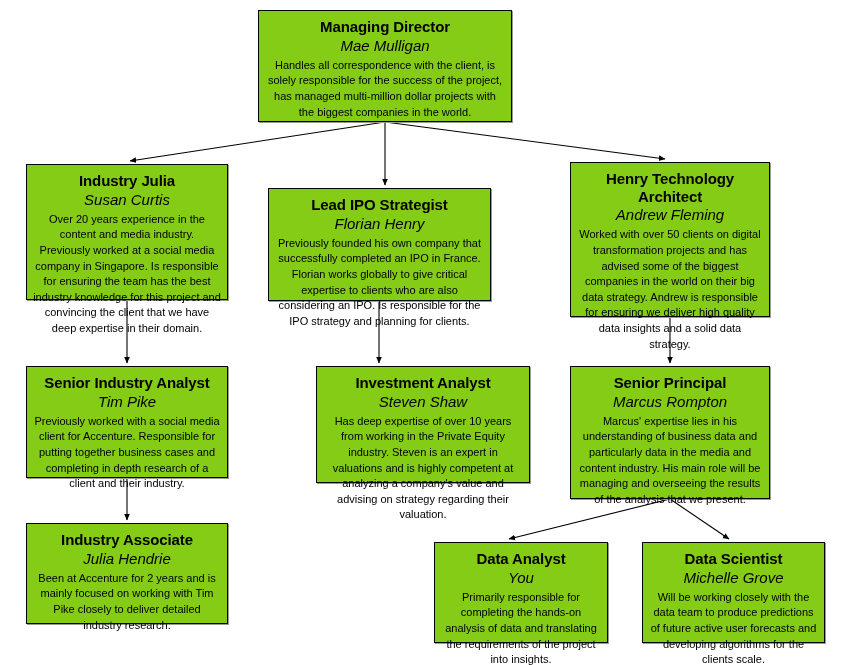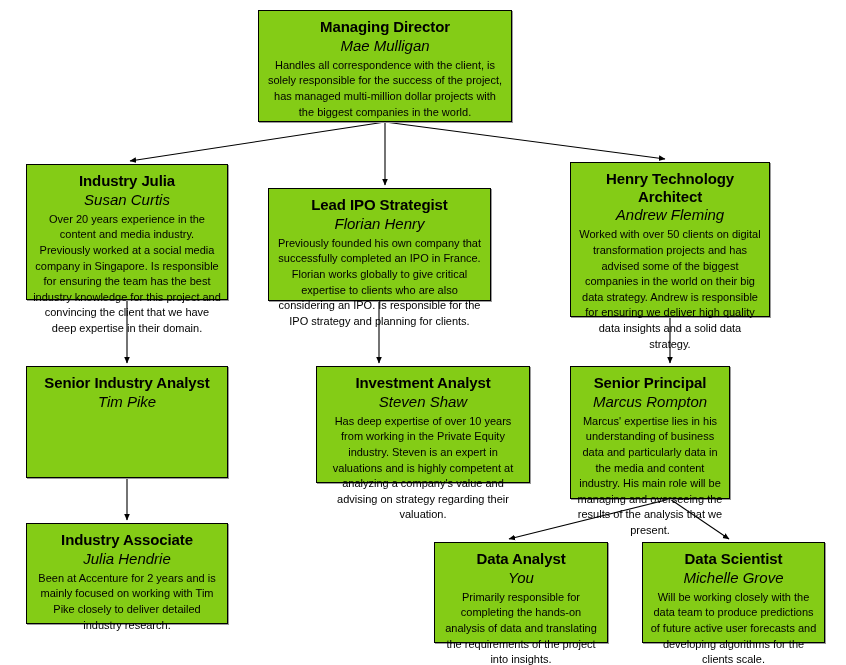--- a/index.html
+++ b/index.html
@@ -120,29 +120,30 @@
   <div class="node" id="node-chief-technology-architect" style="left: 570px; top: 162px; width: 200px; height: 155px;">
     <div class="node-title">Henry Technology
 Architect</div>
     <div class="node-name">Andrew Fleming</div>
     <div class="node-desc">Worked with over 50 clients on digital transformation projects and has advised some of the biggest companies in the world on their big data strategy. Andrew is responsible for ensuring we deliver high quality data insights and a solid data strategy.</div>
   </div>
 
   <div class="node" id="node-senior-industry-analyst" style="left: 26px; top: 366px; width: 202px; height: 112px;">
     <div class="node-title">Senior Industry Analyst</div>
     <div class="node-name">Tim Pike</div>
+    <div class="node-desc">Previously worked with a social media client for Accenture. Responsible for putting together business cases and completing in depth research of a client and their industry.</div>
   </div>
 
   <div class="node" id="node-investment-analyst" style="left: 268px; top: 366px; width: 214px; height: 117px; margin-left: 48px;">
     <div class="node-title">Investment Analyst</div>
     <div class="node-name">Steven Shaw</div>
     <div class="node-desc">Has deep expertise of over 10 years from working in the Private Equity industry. Steven is an expert in valuations and is highly competent at analyzing a company's value and advising on strategy regarding their valuation.</div>
   </div>
 
-  <div class="node" id="node-senior-principal" style="left: 570px; top: 366px; width: 160px; height: 133px;">
+  <div class="node" id="node-senior-principal" style="left: 570px; top: 366px; width: 200px; height: 133px;">
     <div class="node-title">Senior Principal</div>
     <div class="node-name">Marcus Rompton</div>
     <div class="node-desc">Marcus' expertise lies in his understanding of business data and particularly data in the media and content industry. His main role will be managing and overseeing the results of the analysis that we present.</div>
   </div>
 
   <div class="node" id="node-industry-associate" style="left: 26px; top: 523px; width: 202px; height: 101px;">
     <div class="node-title">Industry Associate</div>
     <div class="node-name">Julia Hendrie</div>
     <div class="node-desc">Been at Accenture for 2 years and is mainly focused on working with Tim Pike closely to deliver detailed industry research.</div>
   </div>

